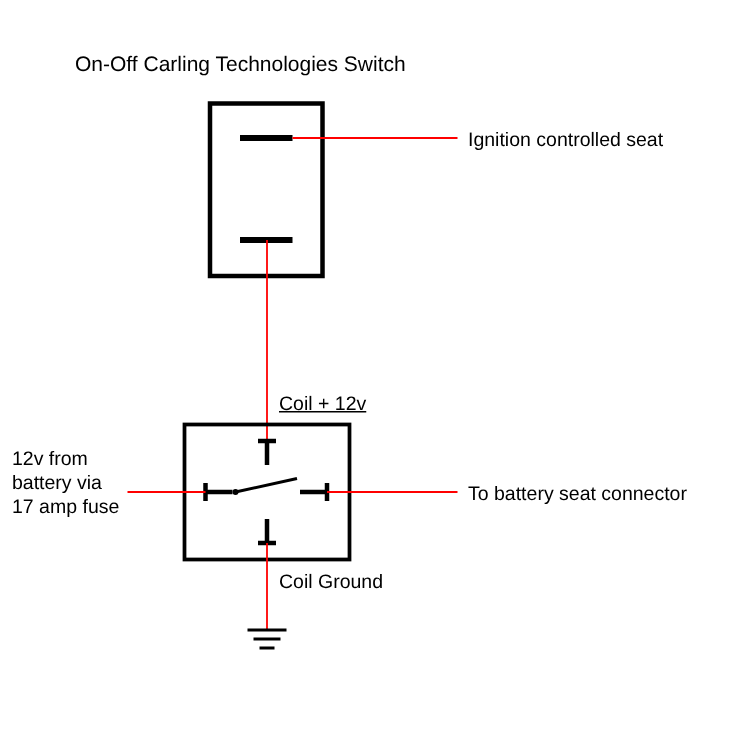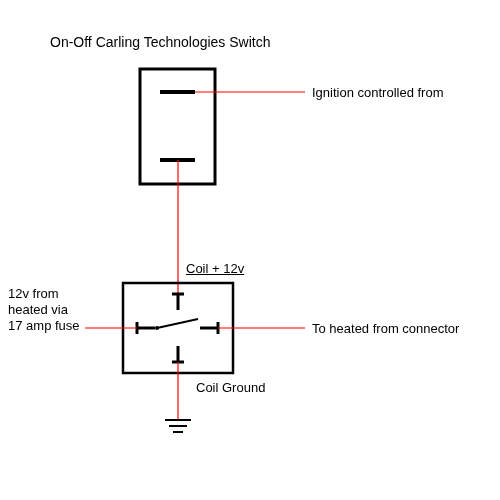--- a/index.html
+++ b/index.html
@@ -65,27 +65,27 @@
     <g stroke="#000" stroke-width="2">
       <line x1="165" y1="420" x2="191" y2="420"></line>
       <line x1="169" y1="426" x2="187" y2="426"></line>
       <line x1="173" y1="432" x2="183" y2="432"></line>
     </g>
 
   </svg>
 
   <div class="label" style="left:50px; top:34px; font-size:14px;">On-Off Carling Technologies Switch</div>
 
-  <div class="label" style="left:312px; top:85px;">Ignition controlled from</div>
+  <div class="label" style="left:312px; top:85px;">Ignition controlled seat</div>
 
   <div class="label" style="left:186px; top:261px;text-decoration:underline;">Coil + 12v</div>
 
-  <div class="label" style="left:8px; top:286px; line-height:16px;">
+  <div class="label" style="left:8px; top:298px; line-height:16px;">
     <div>12v from</div>
-    <div>heated via</div>
+    <div>battery via</div>
     <div>17 amp fuse</div>
   </div>
 
-  <div class="label" style="left:312px; top:321px;">To heated from connector</div>
+  <div class="label" style="left:312px; top:321px;">To battery seat connector</div>
 
-  <div class="label" style="left:196px; top:380px;text-align:center;">Coil Ground</div>
+  <div class="label" style="left:186px; top:380px;text-align:center;">Coil Ground</div>
 
 </div>
 
 </body></html>

